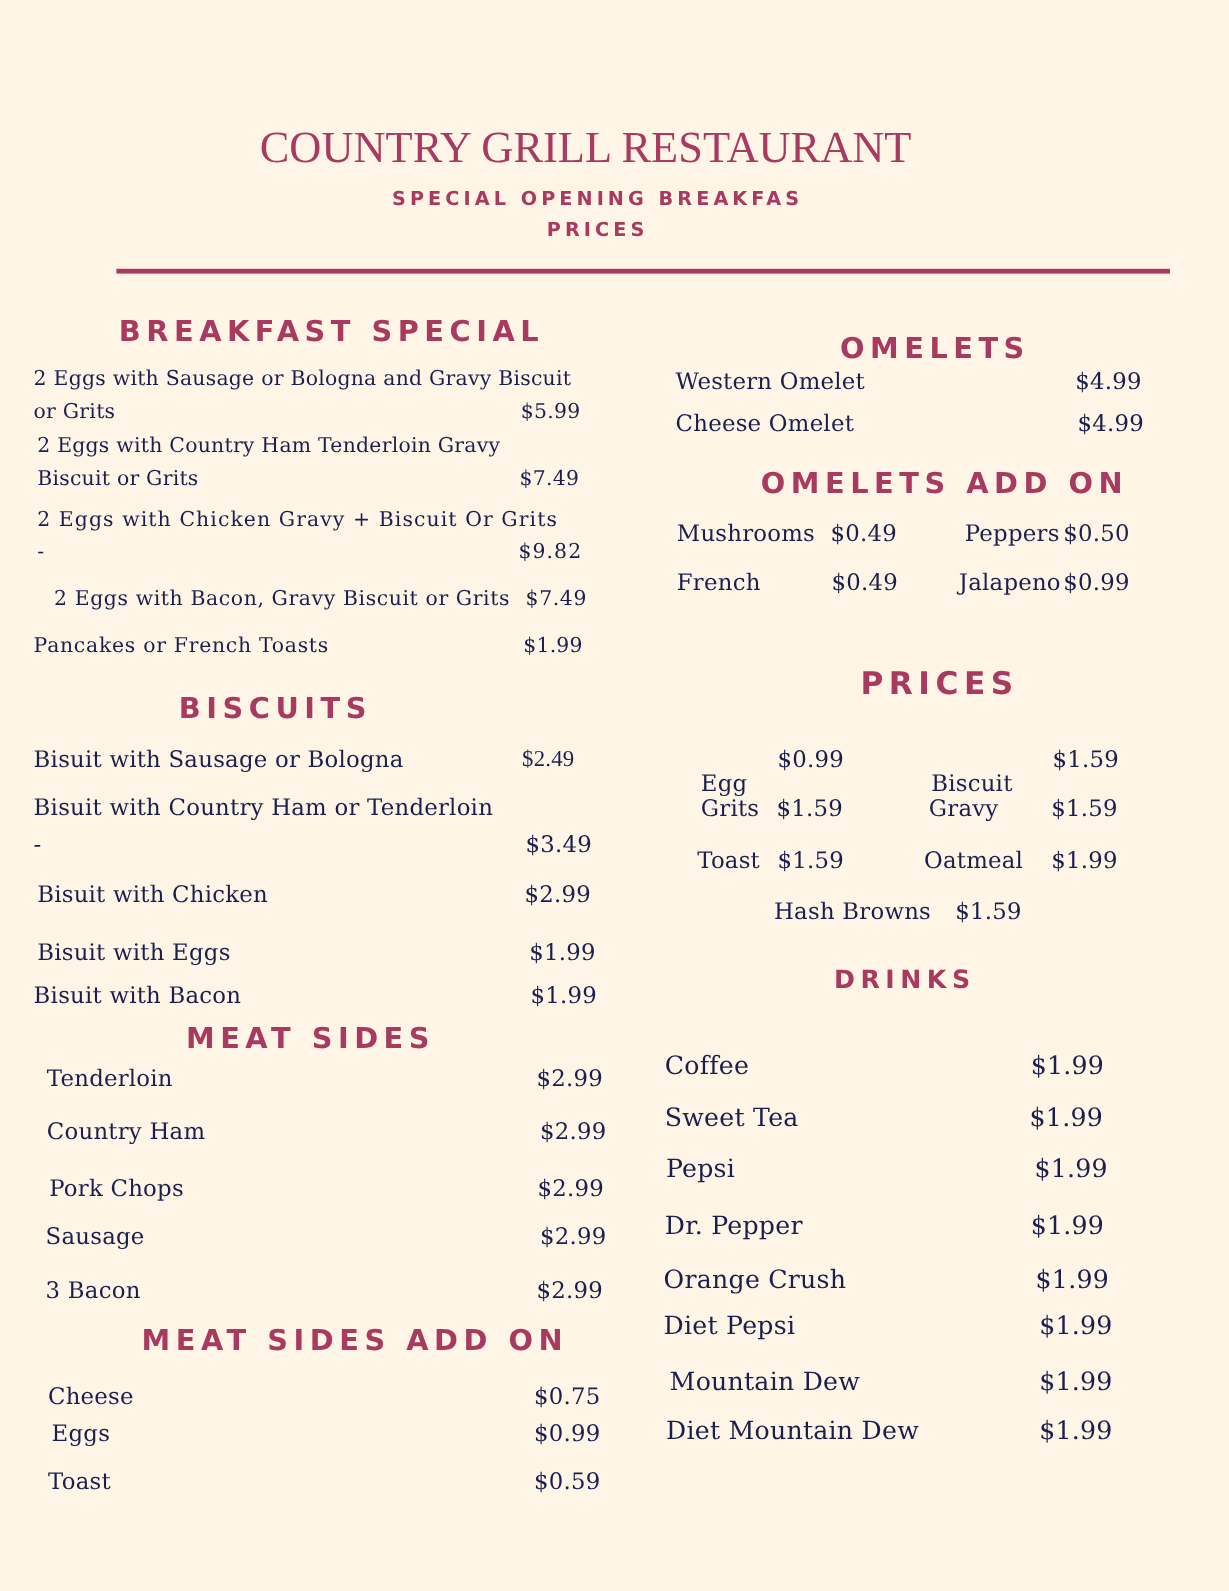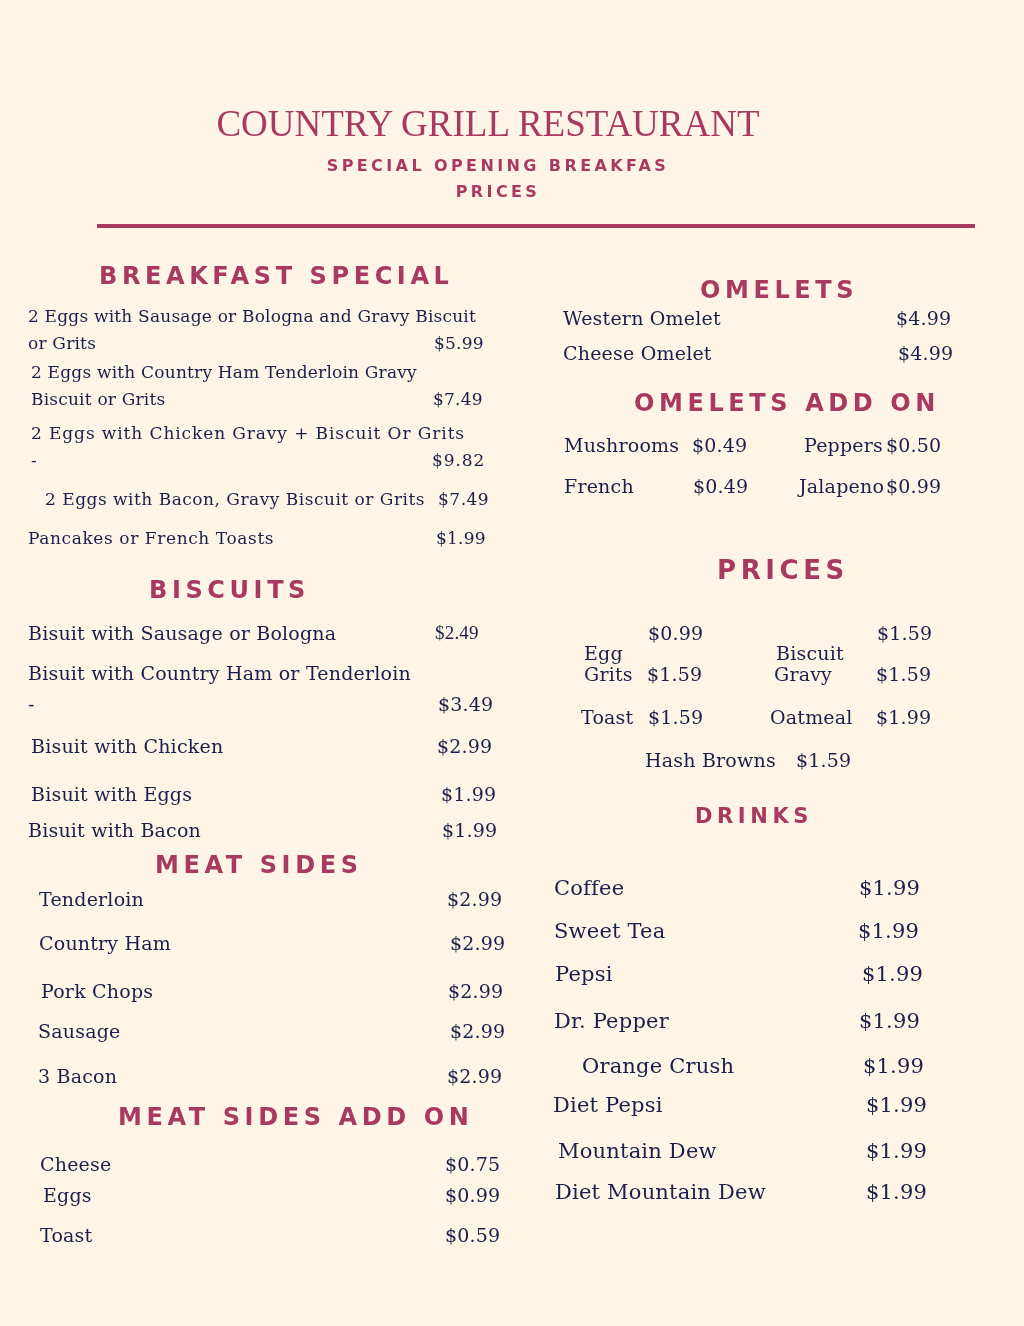--- a/index.html
+++ b/index.html
@@ -236,21 +236,21 @@
   </div>
   <div>
     <div class="item lg" style="left:555px; top:962px;">Pepsi</div>
     <div class="item lg" style="left:862px; top:962px;">$1.99</div>
   </div>
   <div>
     <div class="item lg" style="left:554px; top:1009px;">Dr. Pepper</div>
     <div class="item lg" style="left:859px; top:1009px;">$1.99</div>
   </div>
   <div>
-    <div class="item lg" style="left:553px; top:1054px;margin-left:29px;">Orange Crush</div>
+    <div class="item lg" style="left:553px; top:1054px;">Orange Crush</div>
     <div class="item lg" style="left:863px; top:1054px;">$1.99</div>
   </div>
   <div>
     <div class="item lg" style="left:553px; top:1093px;">Diet Pepsi</div>
     <div class="item lg" style="left:866px; top:1093px;">$1.99</div>
   </div>
   <div>
     <div class="item lg" style="left:558px; top:1139px;">Mountain Dew</div>
     <div class="item lg" style="left:866px; top:1139px;">$1.99</div>
   </div>

